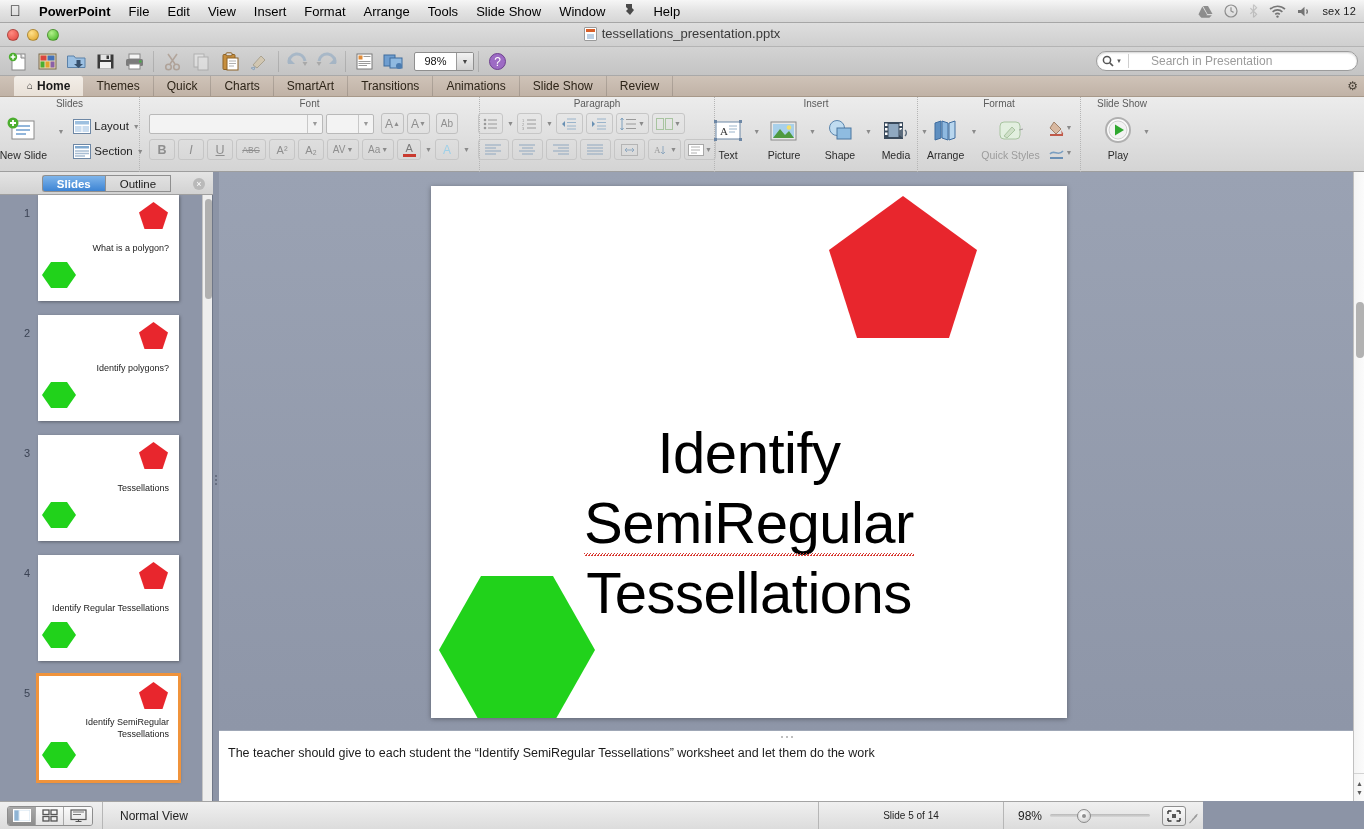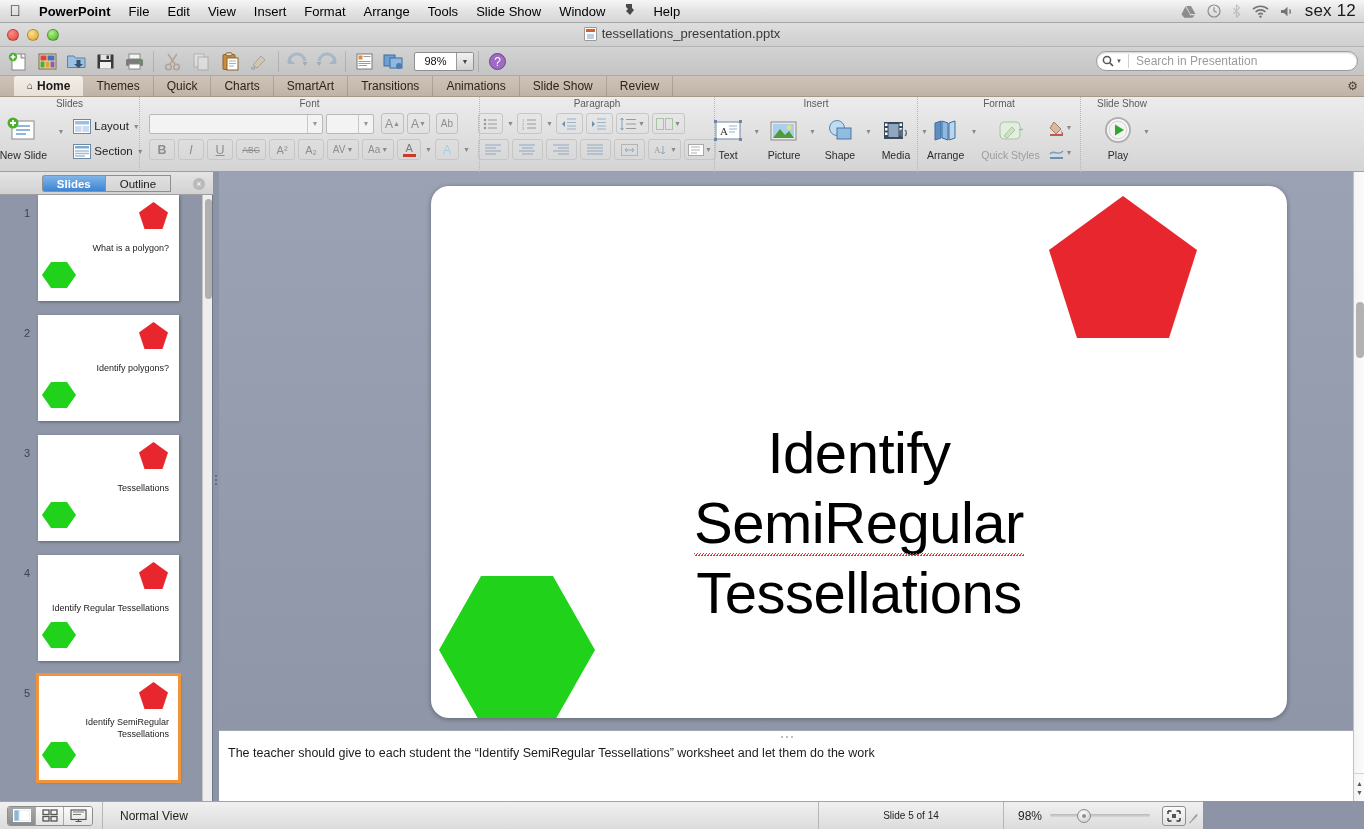--- a/index.html
+++ b/index.html
@@ -24,21 +24,21 @@
     padding-bottom: 2px;
   }
   .menu-item { padding: 0 9px; line-height: 23px; white-space: nowrap; }
   .menu-item.bold { font-weight: bold; }
   .menubar-right {
     margin-left: auto; display: flex; align-items: center;
     padding-right: 8px; gap: 11px; font-size: 12px;
   }
   .mb-icon { opacity: 0.72; display: flex; align-items: center; }
   .mb-icon.dim { opacity: 0.3; }
-  .mb-clock { font-size: 17px; color: #1a1a1a; letter-spacing: 0.2px; }
+  .mb-clock { font-size: 11px; color: #1a1a1a; letter-spacing: 0.2px; }
 
   
   .titlebar {
     position: absolute; top: 23px; left: 0; width: 1364px; height: 24px;
     background: linear-gradient(to bottom, #dedede 0%, #cfcfcf 100%);
     border-bottom: 1px solid #b4b4b4;
   }
   .traffic { position: absolute; left: 7px; top: 6px; display: flex; gap: 8px; }
   .tl { width: 12px; height: 12px; border-radius: 50%; border: 1px solid rgba(0,0,0,.25); }
   .tl.red    { background: radial-gradient(circle at 35% 30%, #ff8a80, #e0443e); }
@@ -92,21 +92,21 @@
   .searchbar {
     margin-left: auto; margin-right: 6px; display: flex; align-items: center;
     width: 262px; height: 20px; border-radius: 10px;
     background: #fff; border: 1px solid #9c9c9c;
     box-shadow: inset 0 1px 2px rgba(0,0,0,.18);
     padding: 0 6px 0 5px;
   }
   .search-ico { display: flex; align-items: center; gap: 2px; color: #555; }
   .search-txt {
     margin-left: 6px; font-size: 12px; color: #9b9b9b;
-    border-left: 1px solid #cfcfcf; padding-left: 7px; flex: 1;
+    border-left: 1px solid #cfcfcf; padding-left: 22px; flex: 1;
   }
 
   
   .ribtabs {
     position: absolute; top: 76px; left: 0; width: 1364px; height: 21px;
     background: linear-gradient(to bottom, #cfc3b8 0%, #c0b2a6 100%);
     display: flex; align-items: flex-end; padding-left: 14px;
     border-bottom: 1px solid #a79889;
   }
   .rtab {
@@ -249,24 +249,23 @@
     justify-content: center; gap: 2px;
   }
   .splitter i { width: 2px; height: 2px; background: #5d6576; border-radius: 50%; }
 
   
   .stage {
     position: absolute; left: 219px; top: 172px; width: 1135px; height: 558px;
     background: linear-gradient(to bottom, #9aa2b3, #8e96a8);
   }
   .slide-canvas {
-    position: absolute; left: 212px; top: 14px; width: 856px; height: 532px;
+    position: absolute; left: 212px; top: 14px; width: 636px; height: 532px;
     background: #fff; box-shadow: 0 1px 5px rgba(0,0,0,.35);
     overflow: hidden;
-    border-radius: 18px;
   }
   .slide-title {
     position: absolute; left: 60px; right: 60px; top: 232px;
     text-align: center; font-size: 58px; line-height: 70px;
     color: #000; font-weight: normal; letter-spacing: -0.5px;
   }
   .spell { position: relative; display: inline-block; }
   .spell::after {
     content: ''; position: absolute; left: 0; right: 0; bottom: 2px; height: 3px;
     background-image: repeating-linear-gradient(

